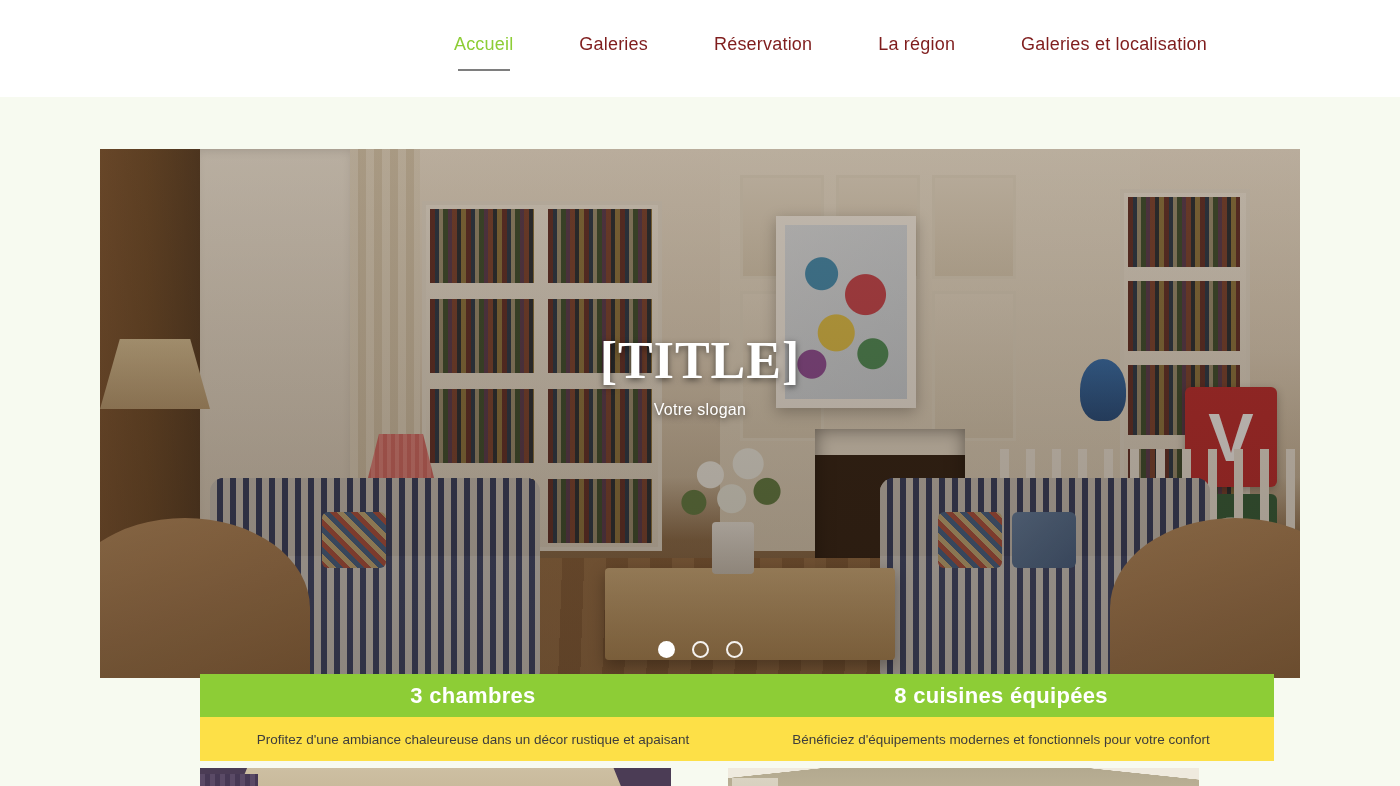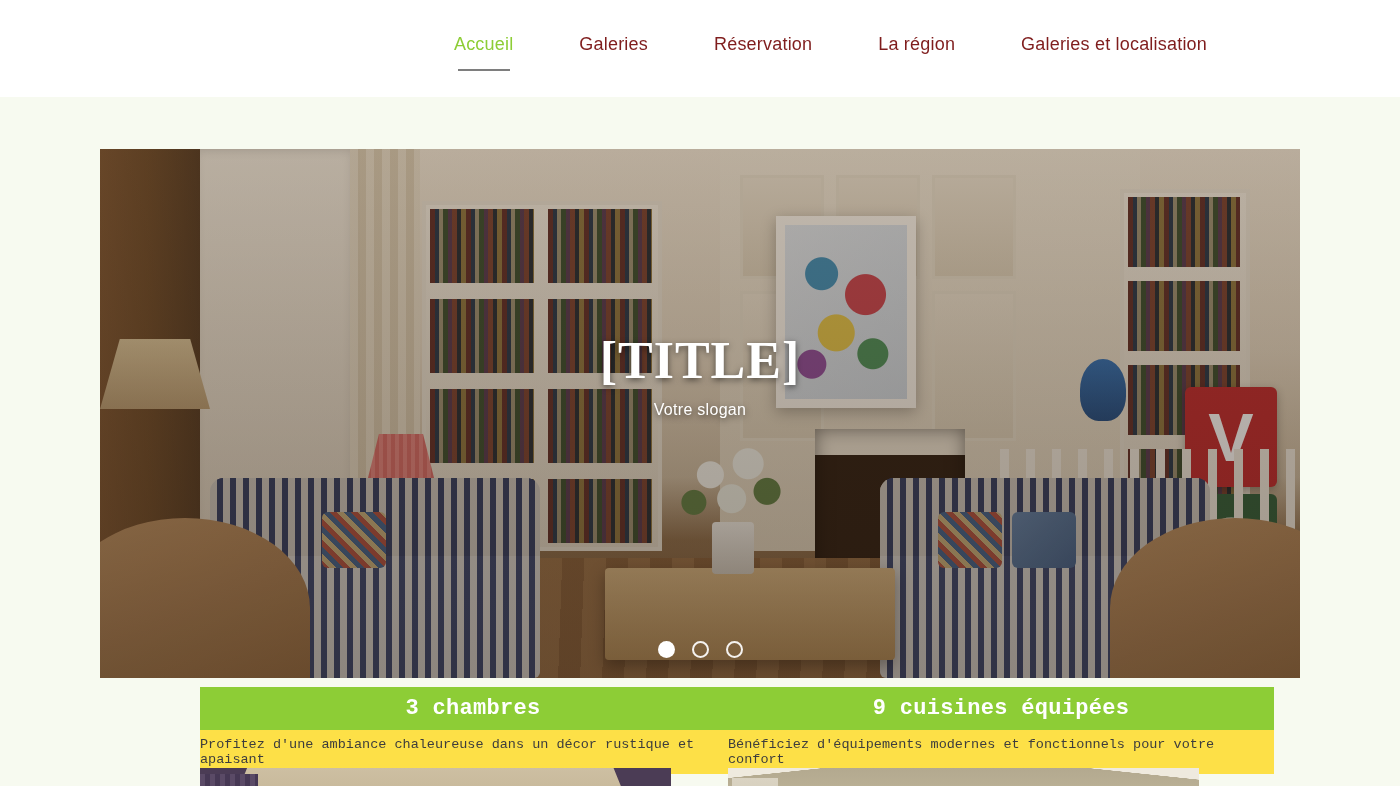--- a/index.html
+++ b/index.html
@@ -227,21 +227,21 @@
     border:2px solid rgba(255,255,255,.92);
     background:transparent; cursor:pointer;
   }
   .dot.active{ background:#ffffff; }
 
   
   .cards{
     position:absolute; left:200px; top:573px; width:1000px; height:116px;
   }
   .card{
-    position:absolute; top:17px; width:546px;font-family:Liberation Mono, monospace;
+    position:absolute; top:4px; width:546px;
   }
   .card.left{ left:0; }
   .card.right{ left:528px; }
   .card-header{
     height:43px; background:#8DCD36;
     display:flex; align-items:center; justify-content:center;
     color:#ffffff; font-size:22px; font-weight:700; letter-spacing:.3px;
   }
   .card-body{
     height:44px; background:#fde047;
@@ -390,21 +390,21 @@
   </div>
 
   <div class="cards">
 
     <div class="card left">
       <div class="card-header">3 chambres</div>
       <div class="card-body">Profitez d'une ambiance chaleureuse dans un décor rustique et apaisant</div>
     </div>
 
     <div class="card right">
-      <div class="card-header">9 cuisines équipées</div>
+      <div class="card-header">8 cuisines équipées</div>
       <div class="card-body">Bénéficiez d'équipements modernes et fonctionnels pour votre confort</div>
     </div>
 
   </div>
 
   <div class="thumb left">
     <div class="bedroom"></div>
   </div>
 
   <div class="thumb right">

